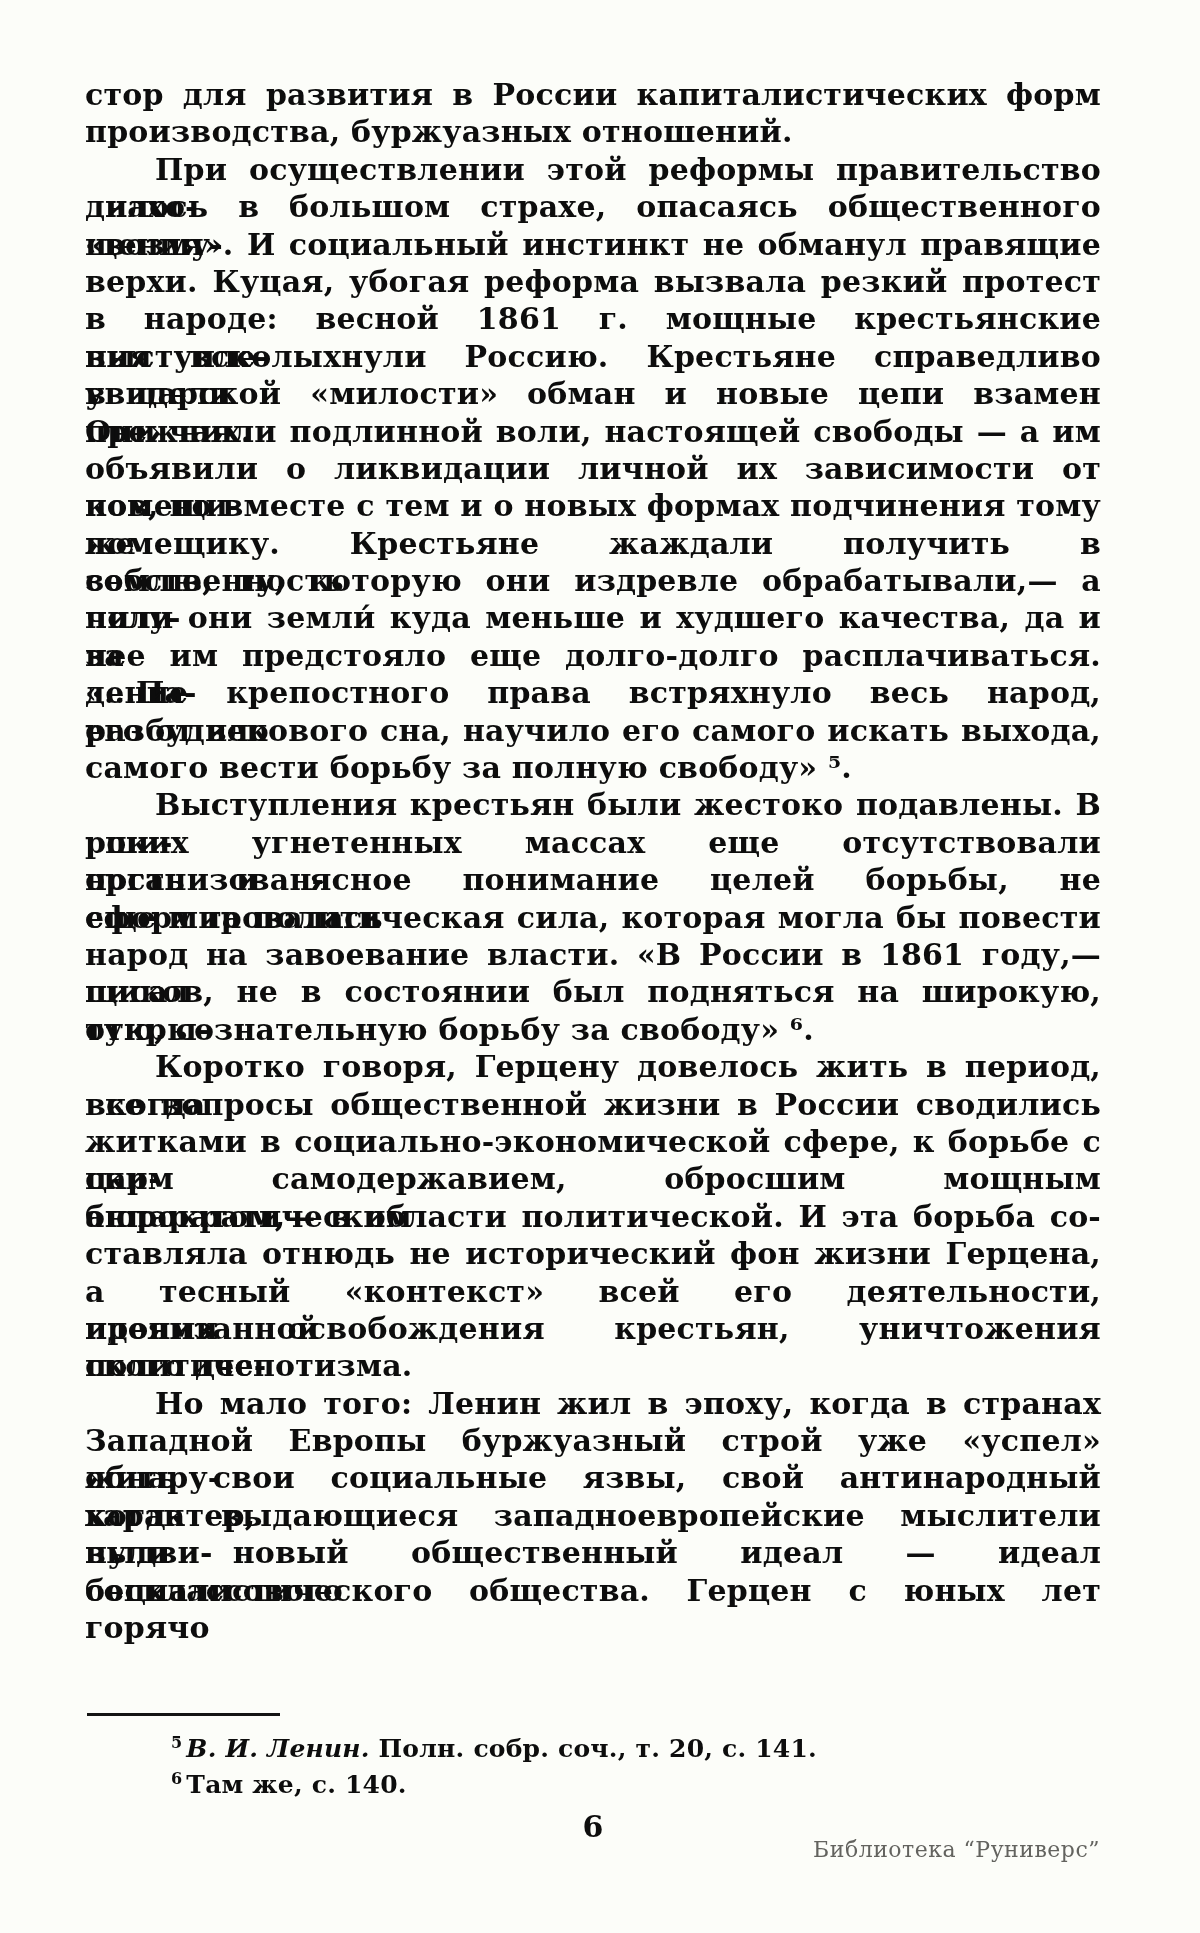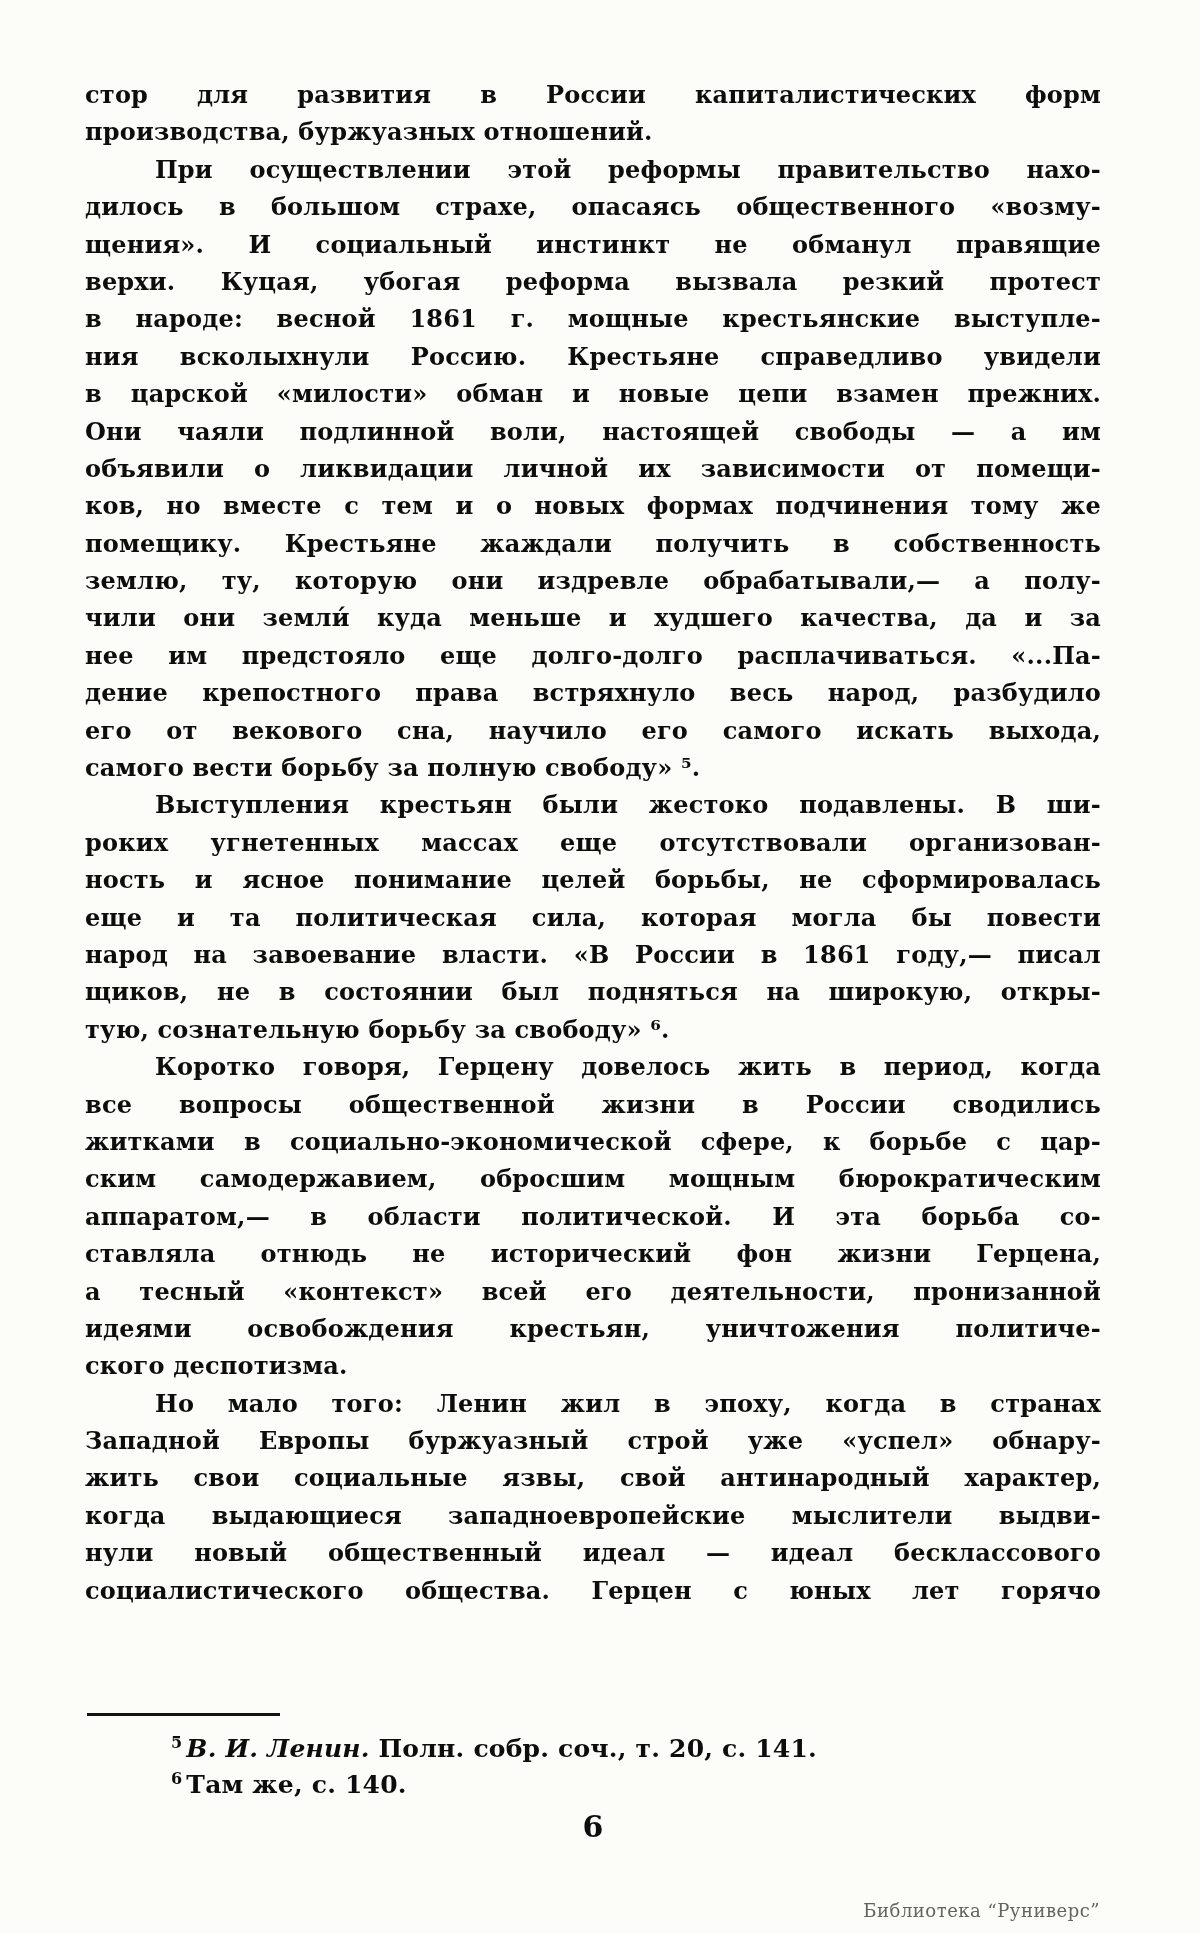--- a/index.html
+++ b/index.html
@@ -18,21 +18,21 @@
     font-family: "DejaVu Serif", "Liberation Serif", serif;
     color: #0d0d0d;
   }
   .text-block {
     position: absolute;
     left: 85px;
     top: 76px;
     width: 1016px;
   }
   .line {
-    font-size: 24px;
+    font-size: 30px;
     font-weight: 700;
     line-height: 37.4px;
     height: 37.4px;
     text-align: justify;
     text-align-last: justify;
     white-space: normal;
     letter-spacing: 0.2px;
   }
   .line.indent { text-indent: 50px; margin-left: 20px; }
   .line.last { text-align-last: left; }
@@ -69,22 +69,22 @@
     left: 85px;
     top: 1809px;
     width: 1016px;
     text-align: center;
     font-size: 30px;
     font-weight: 700;
   }
   .watermark {
     position: absolute;
     right: 100px;
-    top: 1900px;
-    font-size: 18px;
+    top: 1837px;
+    font-size: 22px;
     font-weight: 400;
     color: #63635f;
     letter-spacing: 0.5px;
     margin-left: 36px;
   }
 </style>
 </head>
 <body>
 
 <div class="page">

